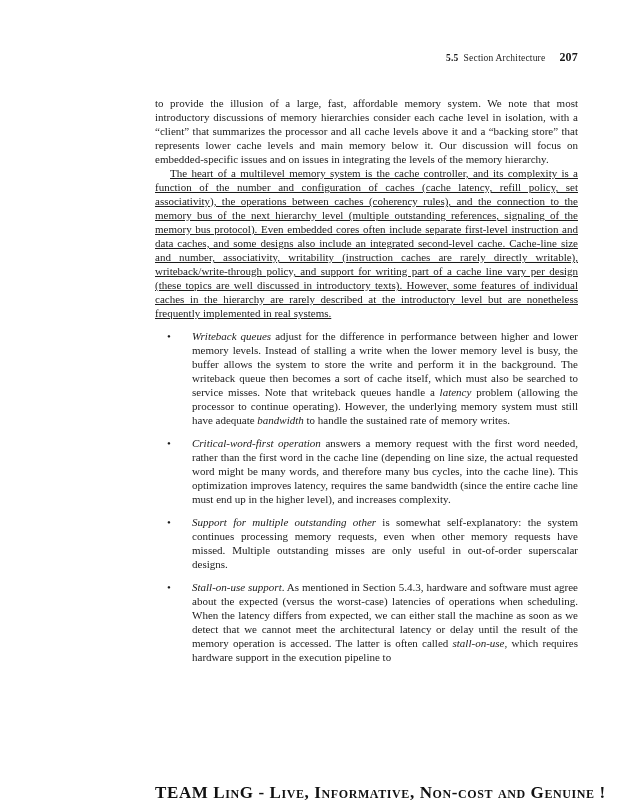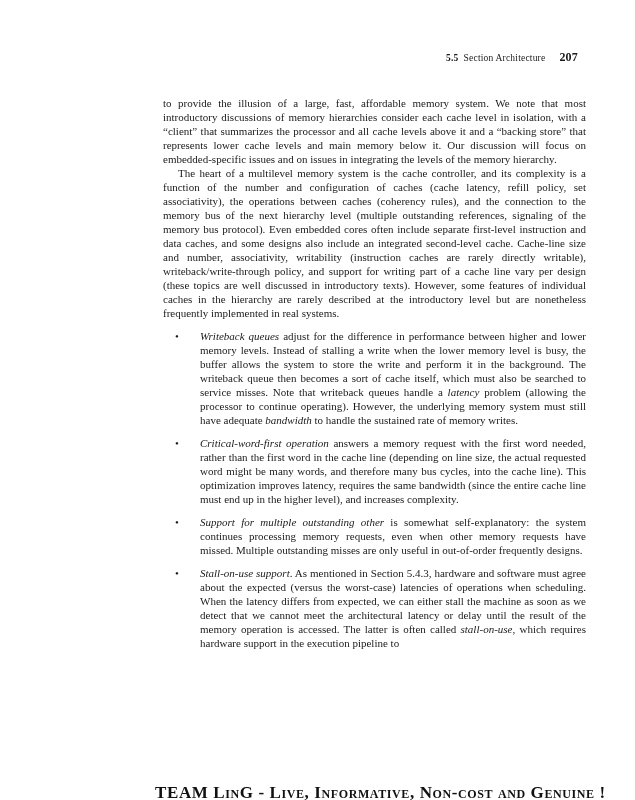--- a/index.html
+++ b/index.html
@@ -32,32 +32,33 @@
   .running-head .section .sec-num {
     font-weight: bold;
     margin-right: 5px;
   }
   .running-head .page-num {
     font-weight: bold;
     font-size: 12px;
   }
   .content {
     position: absolute;
-    left: 163px;
+    left: 155px;
     top: 96px;
     width: 423px;
     font-size: 11px;
     line-height: 14px;
     text-align: justify;
   }
   .content p {
     margin: 0;
   }
   .content p.indent {
     text-indent: 15px;
+    text-decoration: underline;
   }
   ul.bullets {
     list-style: none;
     margin: 9px 0 0 0;
     padding: 0;
   }
   ul.bullets li {
     position: relative;
     padding-left: 37px;
     margin-bottom: 9px;
@@ -99,21 +100,21 @@
       <li>
         <span class="marker">•</span>
         <span><i>Writeback queues</i><span> adjust for the difference in performance between higher and lower memory levels. Instead of stalling a write when the lower memory level is busy, the buffer allows the system to store the write and perform it in the background. The writeback queue then becomes a sort of cache itself, which must also be searched to service misses. Note that writeback queues handle a </span><i>latency</i><span> problem (allowing the processor to continue operating). However, the underlying memory system must still have adequate </span><i>bandwidth</i><span> to handle the sustained rate of memory writes.</span></span>
       </li>
       <li>
         <span class="marker">•</span>
         <span><i>Critical-word-first operation</i><span> answers a memory request with the first word needed, rather than the first word in the cache line (depending on line size, the actual requested word might be many words, and therefore many bus cycles, into the cache line). This optimization improves latency, requires the same bandwidth (since the entire cache line must end up in the higher level), and increases complexity.</span></span>
       </li>
       <li>
         <span class="marker">•</span>
-        <span><i>Support for multiple outstanding other</i><span> is somewhat self-explanatory: the system continues processing memory requests, even when other memory requests have missed. Multiple outstanding misses are only useful in out-of-order frequently designs.</span></span>
+        <span><i>Support for multiple outstanding other</i><span> is somewhat self-explanatory: the system continues processing memory requests, even when other memory requests have missed. Multiple outstanding misses are only useful in out-of-order superscalar designs.</span></span>
       </li>
       <li>
         <span class="marker">•</span>
         <span><i>Stall-on-use support</i><span>. As mentioned in Section 5.4.3, hardware and software must agree about the expected (versus the worst-case) latencies of operations when scheduling. When the latency differs from expected, we can either stall the machine as soon as we detect that we cannot meet the architectural latency or delay until the result of the memory operation is accessed. The latter is often called </span><i>stall-on-use</i><span>, which requires hardware support in the execution pipeline to</span></span>
       </li>
     </ul>
   </div>
 
   <div class="footer">TEAM LinG - Live, Informative, Non-cost and Genuine !</div>
 

